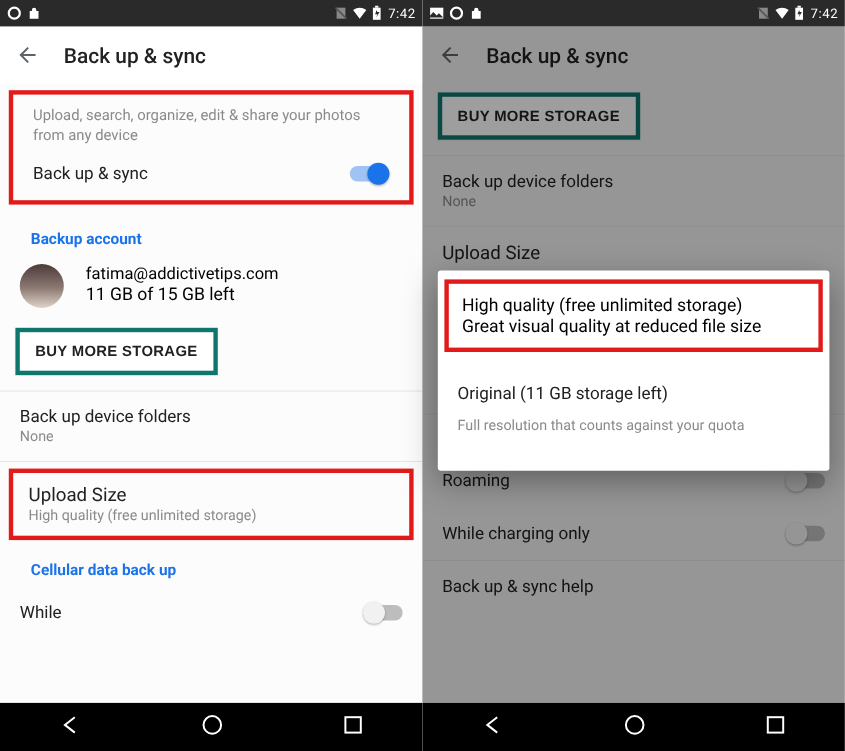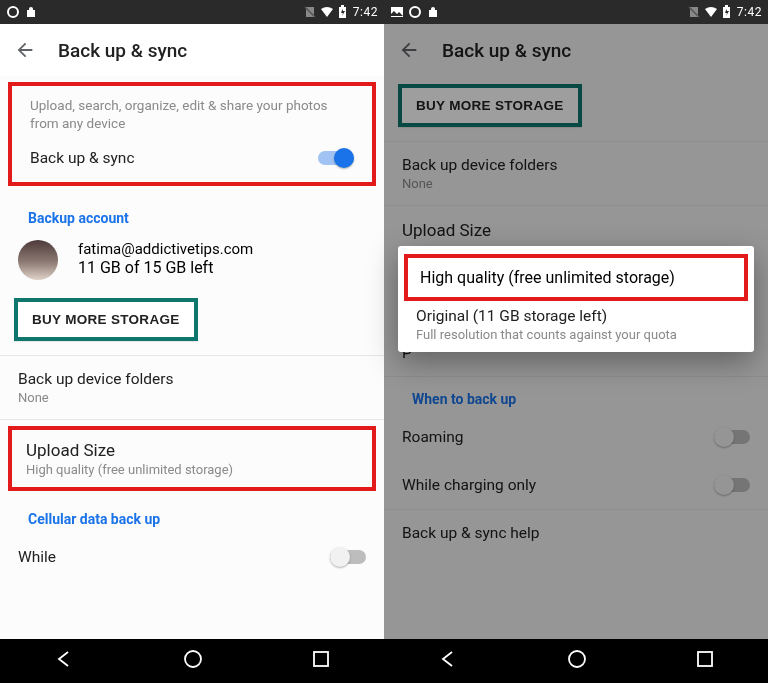--- a/index.html
+++ b/index.html
@@ -154,30 +154,30 @@
     position:absolute;
     left: 14px; right: 14px;
     top: 246px;
     background:#fff;
     border-radius:3px;
     box-shadow:0 10px 30px rgba(0,0,0,.35);
     z-index:5;
     padding: 4px 0;
   }
   .modal-item {
-    padding: 6px 18px;
+    padding: 29px 18px;
   }
   .modal-item .t {
     font-size: 15.5px;
     color:#212121;
   }
   .modal-item .d {
     font-size: 13px;
     color:#8a8a8a;
-    margin-top:2px;
+    margin-top:13px;
   }
   .modal-hl {
     border:4px solid #e21a1a;
     margin: 4px 6px 0;
     padding: 10px 12px;
   }
 </style>
 </head>
 <body>
 
@@ -386,20 +386,21 @@
       <span class="label">Back up &amp; sync help</span>
     </div>
   </div>
 
   <div class="dim-overlay" style="top:24px;bottom:44px;"></div>
 
   <div class="modal">
     <div class="modal-hl">
       <div>
         <div class="t">High quality (free unlimited storage)</div>
+        <div class="d">Great visual quality at reduced file size</div>
       </div>
     </div>
     <div class="modal-item">
       <div class="t">Original (11 GB storage left)</div>
       <div class="d">Full resolution that counts against your quota</div>
     </div>
   </div>
 
   <div class="navbar" style="position:relative;z-index:6;">
     <span><svg width="20" height="20" viewBox="0 0 20 20">

